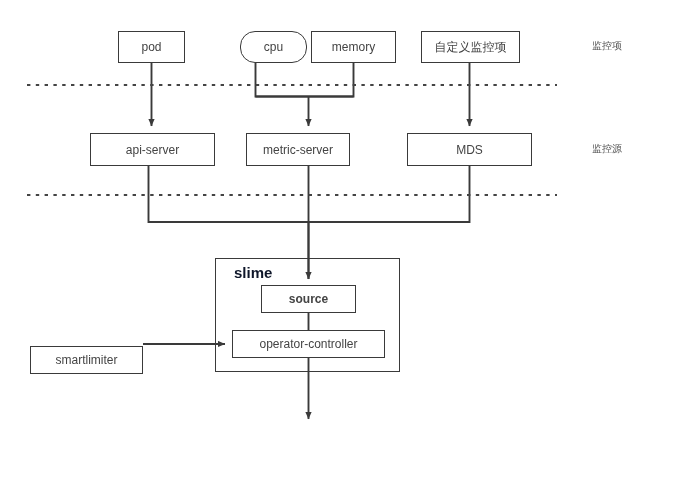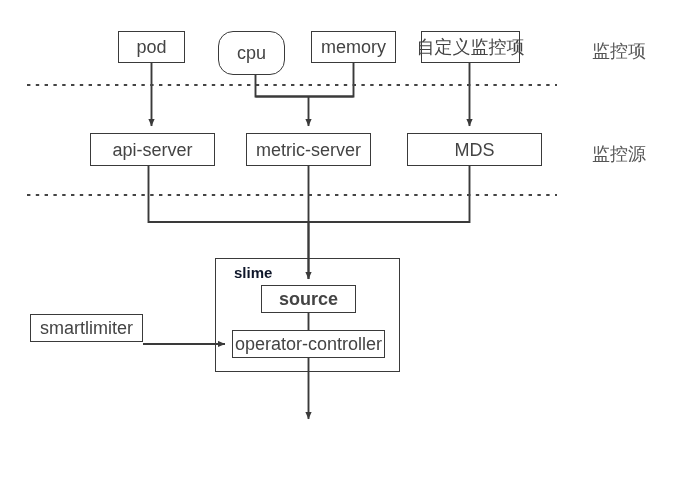--- a/index.html
+++ b/index.html
@@ -27,21 +27,21 @@
   }
   .node {
     position: absolute;
     box-sizing: border-box;
     background: #ffffff;
     border: 1.6px solid #3a3a3a;
     display: flex;
     align-items: center;
     justify-content: center;
     color: #444444;
-    font-size: 18px;
+    font-size: 12px;
     line-height: 1;
     white-space: nowrap;
     z-index: 3;
   }
   .group-box {
     position: absolute;
     box-sizing: border-box;
     background: transparent;
     border: 1.6px solid #3a3a3a;
     z-index: 2;
@@ -49,21 +49,21 @@
   .group-label {
     position: absolute;
     font-size: 15px;
     font-weight: bold;
     color: #0f172a;
     z-index: 4;
     white-space: nowrap;
   }
   .side-label {
     position: absolute;
-    font-size: 18px;
+    font-size: 10px;
     color: #555555;
     z-index: 4;
     white-space: nowrap;
   }
   .cjk {
     font-family: Liberation Serif, serif;
   }
 </style>
 </head>
 <body>
@@ -127,47 +127,47 @@
       <path d="M27,195 L557,195" stroke="#444444" stroke-width="2.2" fill="none" stroke-dasharray="3.4 5.4" stroke-linecap="butt"></path>
     </g>
   </svg>
 
   <div class="group-box" style="left:215px; top:258px; width:185px; height:114px;"></div>
   <div class="group-label" style="left:234px; top:264px;">slime</div>
 
   <div class="node" style="left:118px; top:31px; width:67px; height:32px;">
     <span>pod</span>
   </div>
-  <div class="node" style="left:218px; top:31px; width:67px; height:44px;border-radius:15px;">
+  <div class="node" style="left:240px; top:31px; width:67px; height:32px;border-radius:15px;">
     <span>cpu</span>
   </div>
   <div class="node" style="left:311px; top:31px; width:85px; height:32px;">
     <span>memory</span>
   </div>
   <div class="node cjk" style="left:421px; top:31px; width:99px; height:32px;">
     <span>自定义监控项</span>
   </div>
 
   <div class="node" style="left:90px; top:133px; width:125px; height:33px;">
     <span>api-server</span>
   </div>
-  <div class="node" style="left:246px; top:133px; width:125px; height:33px;">
+  <div class="node" style="left:246px; top:133px; width:104px; height:33px;">
     <span>metric-server</span>
   </div>
-  <div class="node" style="left:407px; top:133px; width:135px; height:33px;">
+  <div class="node" style="left:407px; top:133px; width:125px; height:33px;">
     <span>MDS</span>
   </div>
 
   <div class="node" style="left:261px; top:285px; width:95px; height:28px;font-weight:bold;">
     <span>source</span>
   </div>
   <div class="node" style="left:232px; top:330px; width:153px; height:28px;">
     <span>operator-controller</span>
   </div>
 
-  <div class="node" style="left:30px; top:314px; width:113px; height:28px;">
+  <div class="node" style="left:30px; top:346px; width:113px; height:28px;">
     <span>smartlimiter</span>
   </div>
 
   <div class="side-label cjk" style="left:592px; top:39px;">监控项</div>
   <div class="side-label cjk" style="left:592px; top:142px;">监控源</div>
 
 </div>
 
 </body></html>

